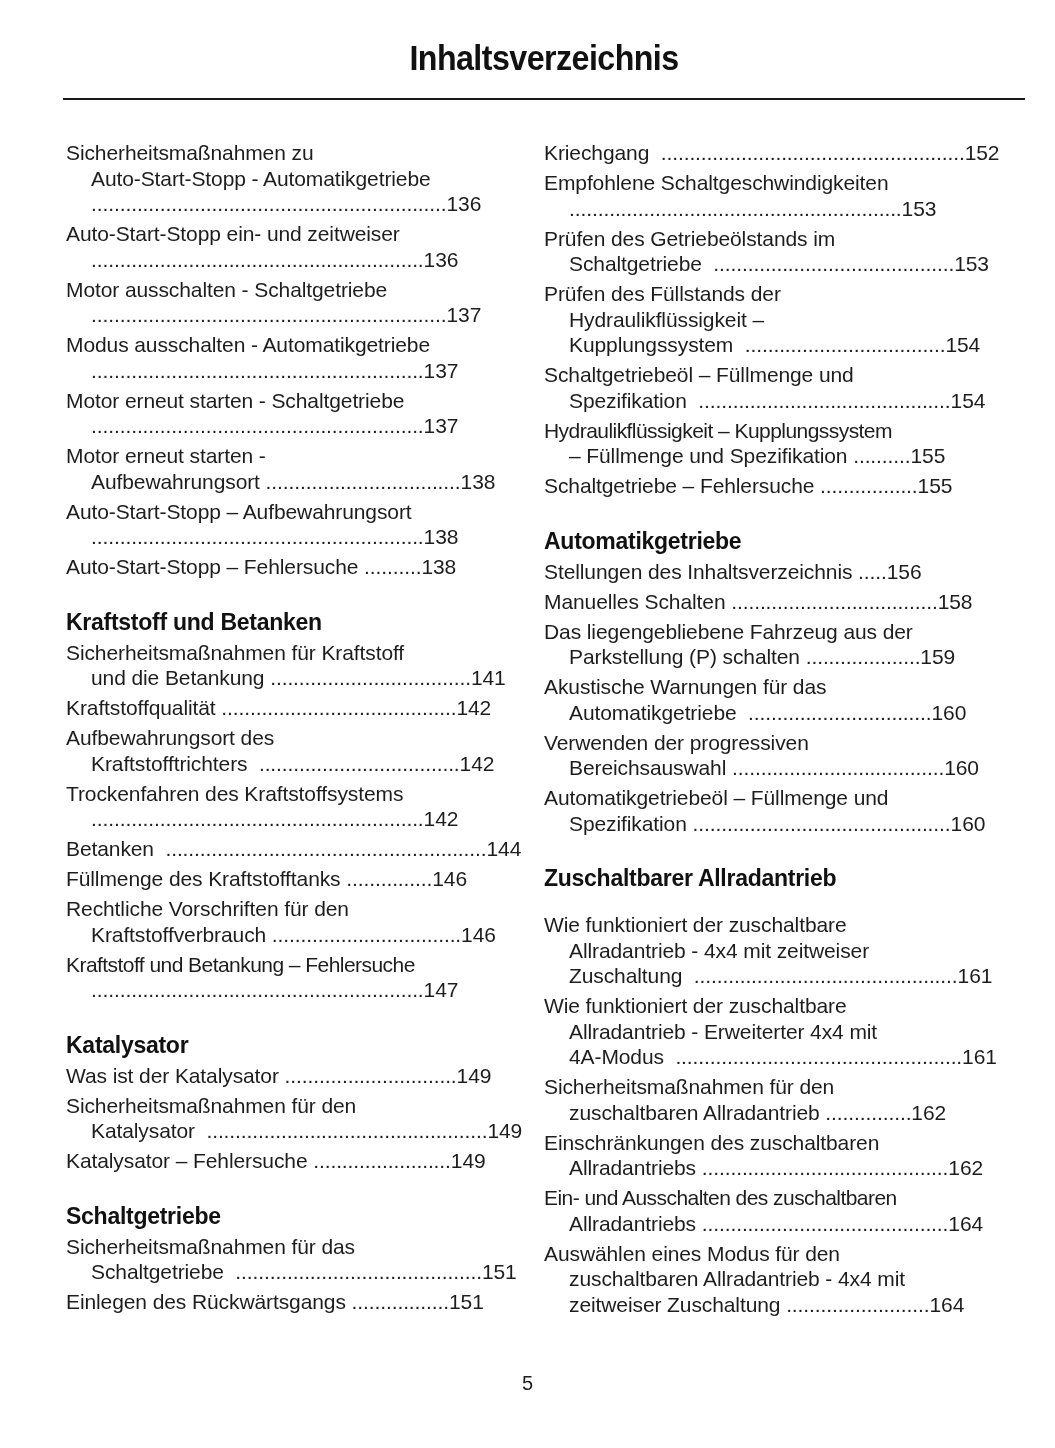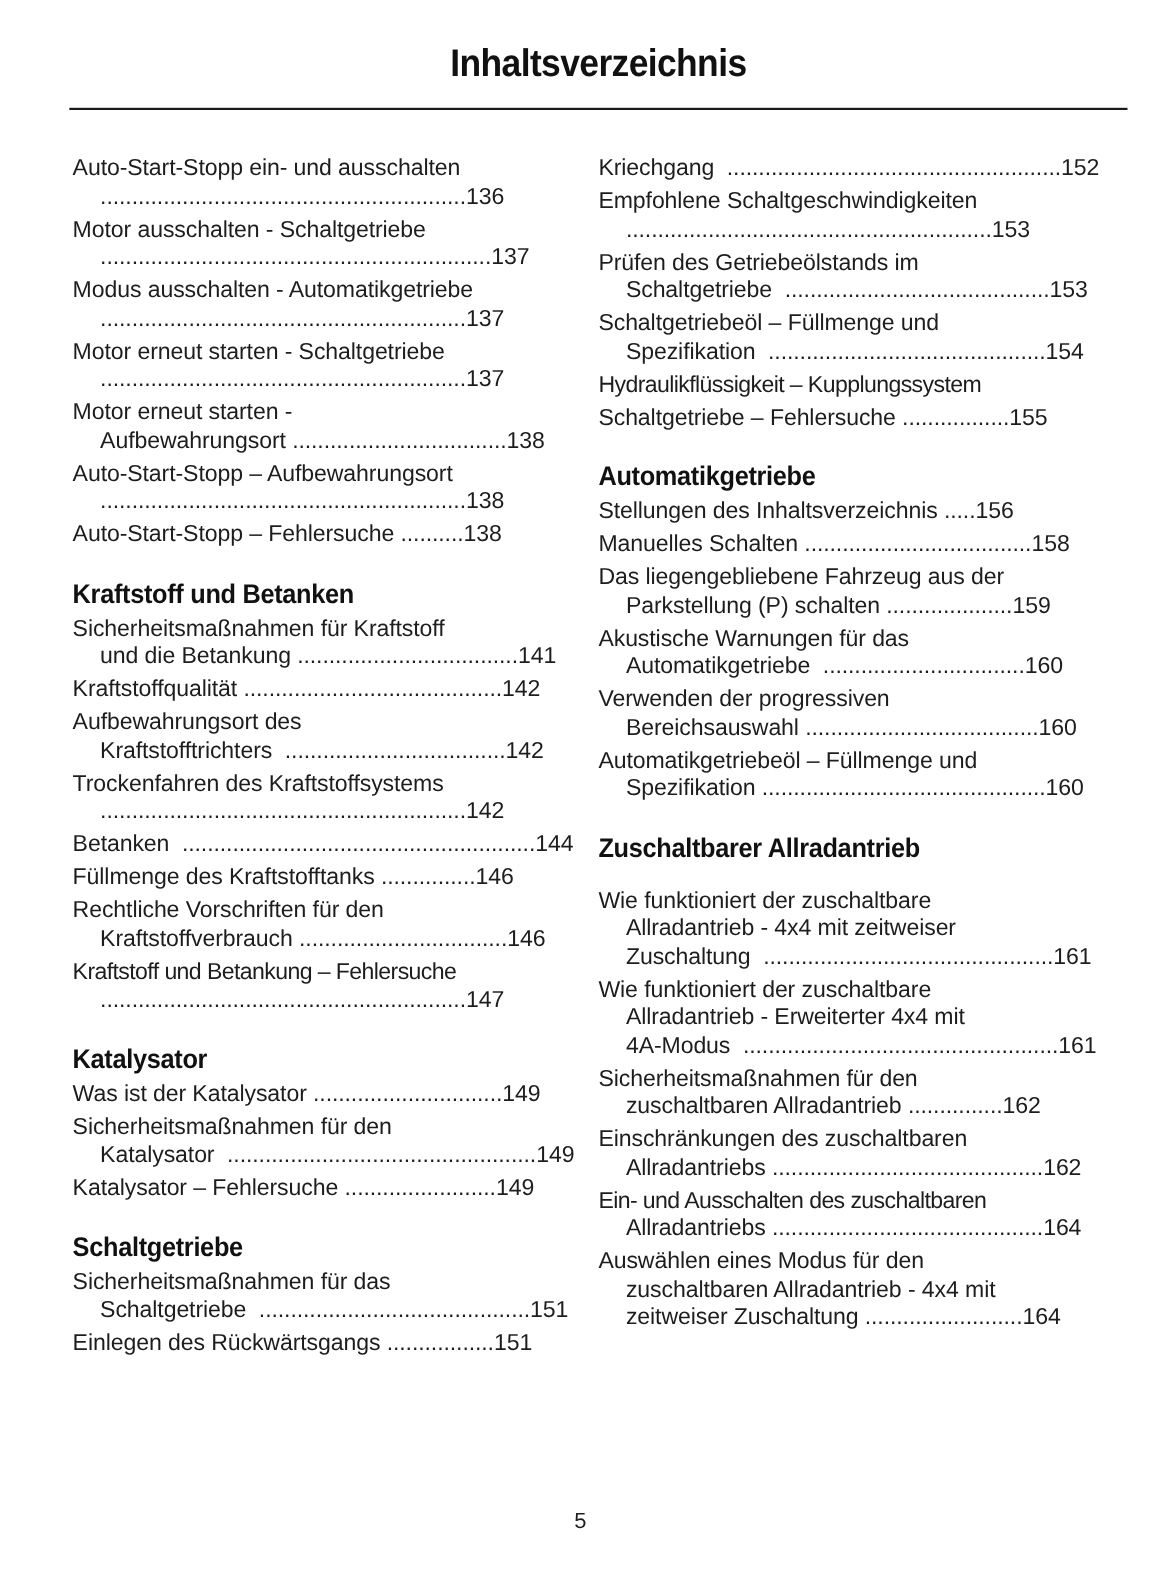--- a/index.html
+++ b/index.html
@@ -102,21 +102,26 @@
 <body>
 
 <div class="page">
 
   <div class="page-title">Inhaltsverzeichnis</div>
   <div class="title-rule"></div>
 
   <div class="columns">
     <div class="col col-left" id="col-left">
         <div class="entry">
-          <span class="ln first">Auto-Start-Stopp ein- und ausschalten</span>
+          <span class="ln first">Sicherheitsmaßnahmen zu</span>
+          <span class="ln">Auto-Start-Stopp - Automatikgetriebe</span>
+          <span class="ln">..............................................................136</span>
+        </div>
+        <div class="entry">
+          <span class="ln first">Auto-Start-Stopp ein- und zeitweiser</span>
           <span class="ln">..........................................................136</span>
         </div>
         <div class="entry">
           <span class="ln first">Motor ausschalten - Schaltgetriebe</span>
           <span class="ln">..............................................................137</span>
         </div>
         <div class="entry">
           <span class="ln first">Modus ausschalten - Automatikgetriebe</span>
           <span class="ln">..........................................................137</span>
         </div>
@@ -191,25 +196,31 @@
         </div>
         <div class="entry">
           <span class="ln first">Empfohlene Schaltgeschwindigkeiten</span>
           <span class="ln">..........................................................153</span>
         </div>
         <div class="entry">
           <span class="ln first">Prüfen des Getriebeölstands im</span>
           <span class="ln">Schaltgetriebe  ..........................................153</span>
         </div>
         <div class="entry">
+          <span class="ln first">Prüfen des Füllstands der</span>
+          <span class="ln">Hydraulikflüssigkeit –</span>
+          <span class="ln">Kupplungssystem  ...................................154</span>
+        </div>
+        <div class="entry">
           <span class="ln first">Schaltgetriebeöl – Füllmenge und</span>
           <span class="ln">Spezifikation  ............................................154</span>
         </div>
         <div class="entry">
           <span class="ln first tight">Hydraulikflüssigkeit – Kupplungssystem</span>
+          <span class="ln">– Füllmenge und Spezifikation ..........155</span>
         </div>
         <div class="entry">
           <span class="ln first">Schaltgetriebe – Fehlersuche .................155</span>
         </div>
         <div class="section-heading sec-gap-before sec-gap-after">Automatikgetriebe</div>
         <div class="entry">
           <span class="ln first">Stellungen des Inhaltsverzeichnis .....156</span>
         </div>
         <div class="entry">
           <span class="ln first">Manuelles Schalten ....................................158</span>

